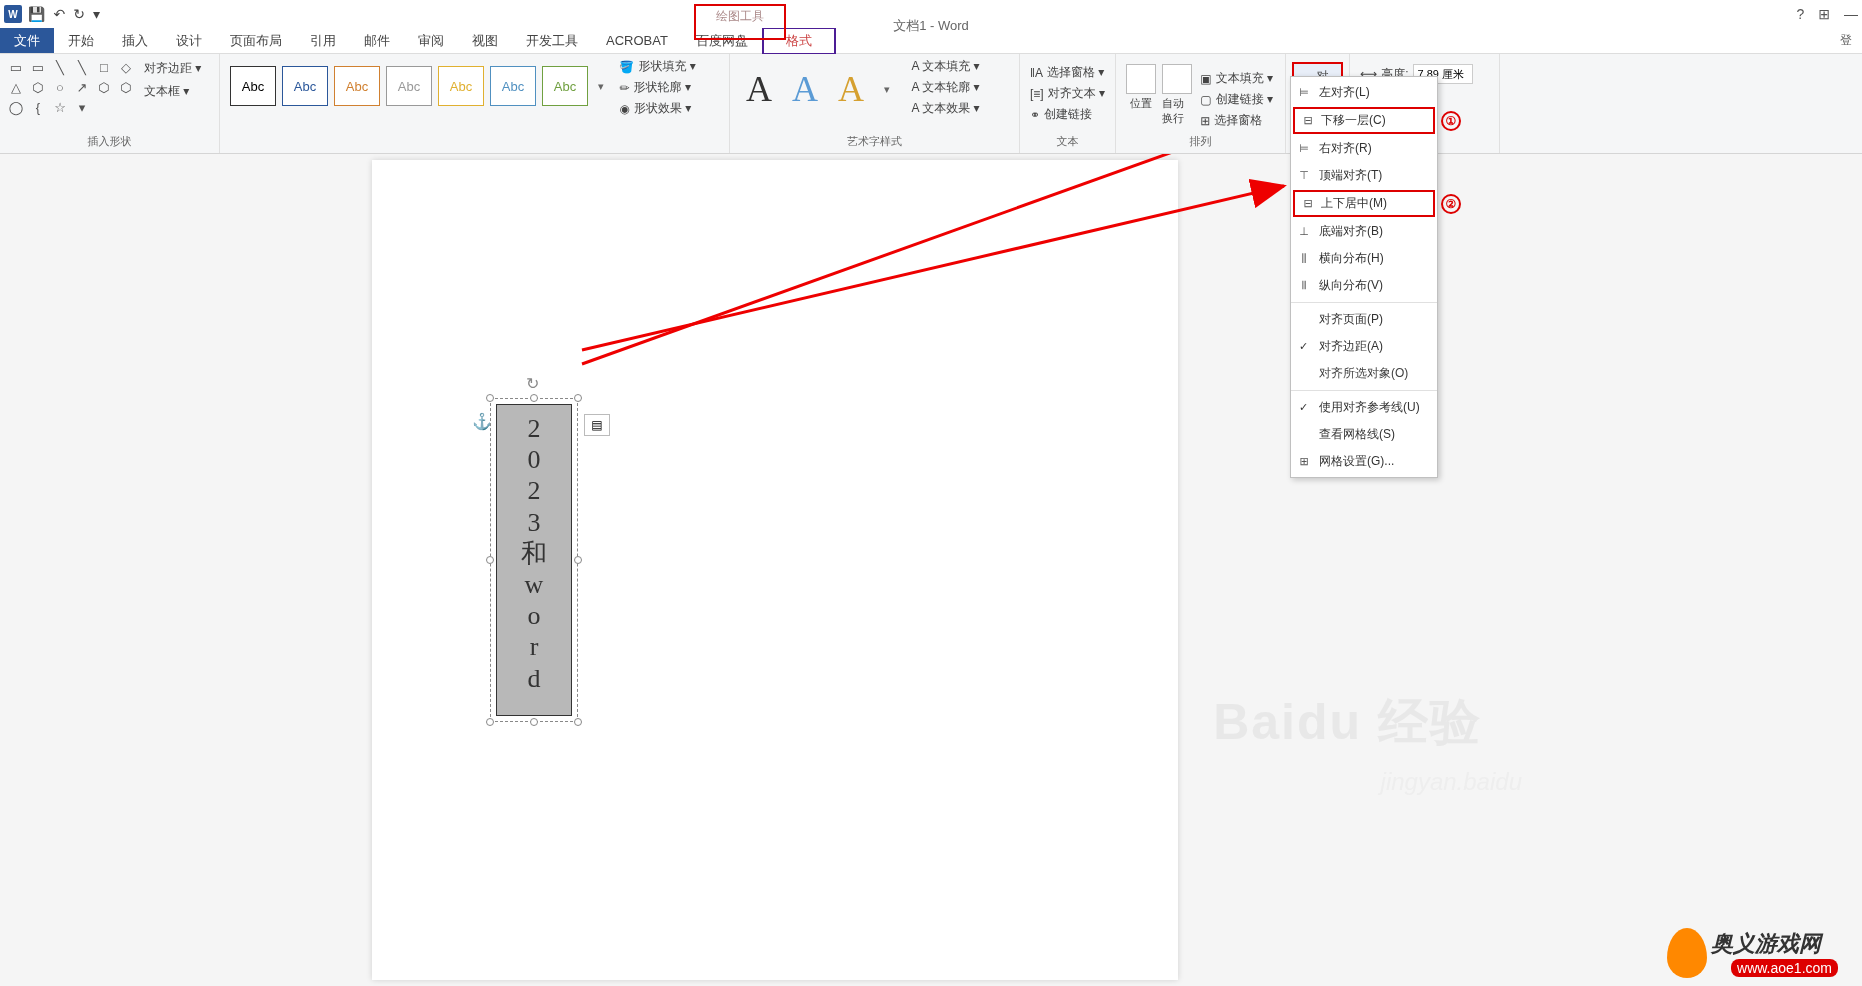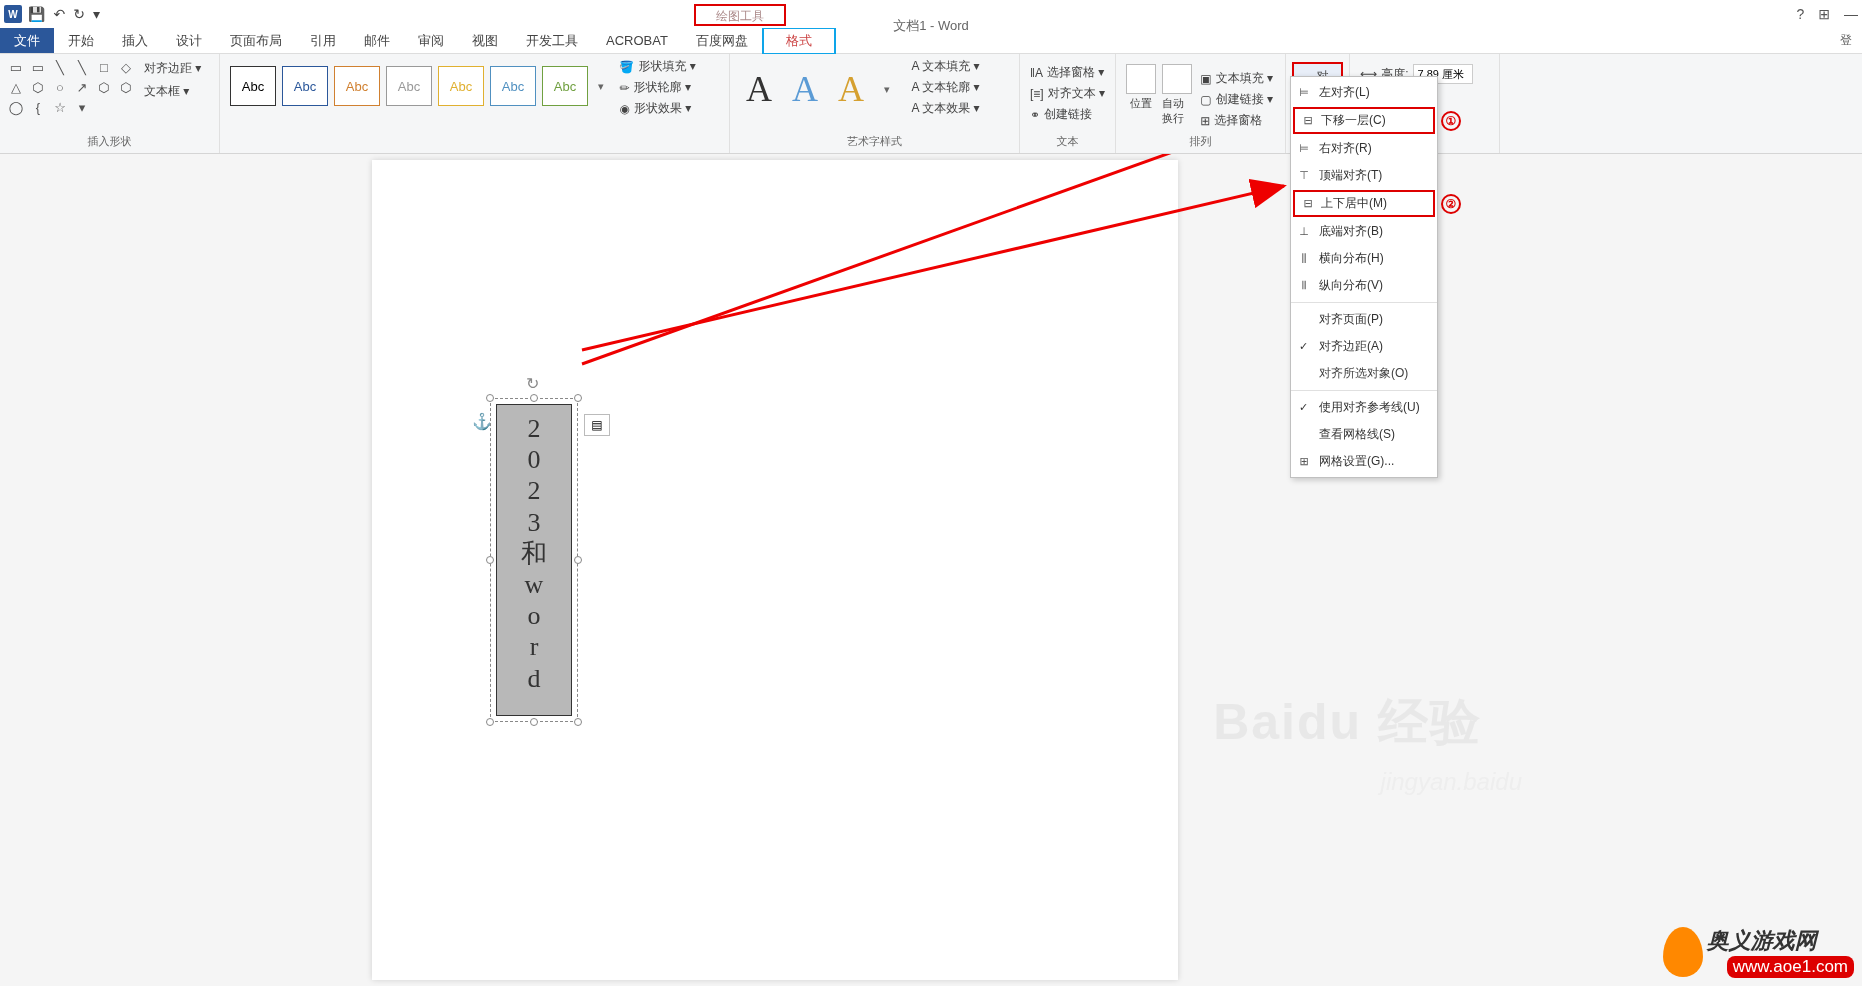--- a/index.html
+++ b/index.html
@@ -4,26 +4,26 @@
 <style>
 * { margin: 0; padding: 0; box-sizing: border-box; font-family: "Microsoft YaHei", sans-serif; }
 body { background: #fff; overflow: hidden; width: 1862px; height: 986px; position: relative; }
 
 .titlebar { height: 28px; background: #fff; display: flex; align-items: center; padding: 0 4px; position: relative; }
 .app-icon { width: 18px; height: 18px; background: #2b579a; color: #fff; font-size: 10px; font-weight: bold; display: flex; align-items: center; justify-content: center; border-radius: 2px; margin-right: 6px; }
 .qat { display: flex; gap: 8px; align-items: center; }
 .qat span { font-size: 14px; color: #444; cursor: pointer; }
 .title-text { position: absolute; left: 50%; transform: translateX(-50%); font-size: 13px; color: #666; margin-top: 24px; }
 .title-right { margin-left: auto; display: flex; gap: 14px; font-size: 14px; color: #555; }
-.drawing-tools { position: absolute; left: 694px; font-size: 12px; color: #a88; border: 2px solid #d00; padding: 2px 20px; height: 22px; top: 4px; }
+.drawing-tools { position: absolute; left: 694px; font-size: 12px; color: #a88; border: 2px solid #d00; padding: 2px 20px; height: 36px; top: 4px; }
 
 .tabs { height: 26px; background: #fff; display: flex; align-items: center; border-bottom: 1px solid #ddd; }
 .tab { padding: 0 14px; font-size: 13px; color: #444; height: 100%; display: flex; align-items: center; cursor: pointer; }
 .tab.file { background: #2b579a; color: #fff; }
-.tab.active { border: 2px solid #0ea5e9; color: #c44; padding: 12px 22px; }
+.tab.active { border: 2px solid #4c1d95; color: #c44; padding: 12px 22px; }
 
 .ribbon { height: 100px; background: #f5f6f7; border-bottom: 1px solid #d5d5d5; display: flex; position: relative; }
 .group { border-right: 1px solid #e0e0e0; padding: 4px 6px 0 6px; display: flex; flex-direction: column; position: relative; }
 .group-label { position: absolute; bottom: 4px; left: 0; right: 0; text-align: center; font-size: 11px; color: #666; }
 .group-body { flex: 1; display: flex; gap: 4px; align-items: flex-start; }
 
 .shapes-grid { display: grid; grid-template-columns: repeat(6, 20px); grid-auto-rows: 18px; gap: 2px; }
 .shapes-grid span { font-size: 13px; color: #555; display: flex; align-items: center; justify-content: center; }
 .shape-btns { display: flex; flex-direction: column; gap: 2px; font-size: 12px; color: #444; }
 .shape-btns div { padding: 2px 4px; white-space: nowrap; }
@@ -84,25 +84,25 @@
 .rot-handle { position: absolute; top: -30px; left: 50%; margin-left: -8px; width: 16px; height: 16px; color: #888; }
 .textbox { position: absolute; inset: 0; background: #b8b8b8; border: 1px solid #333; display: flex; flex-direction: column; align-items: center; justify-content: flex-start; padding: 8px 0; }
 .textbox span { font-family: Georgia, "SimSun", serif; font-size: 26px; color: #333; line-height: 1.2; }
 .anchor-icon { position: absolute; left: -24px; top: 8px; font-size: 16px; color: #555; }
 .layout-btn { position: absolute; right: -38px; top: 10px; width: 26px; height: 22px; border: 1px solid #bbb; background: #fff; display: flex; align-items: center; justify-content: center; font-size: 12px; }
 
 .arrows-svg { position: absolute; top: 154px; left: 0; pointer-events: none; z-index: 50; }
 
 .watermark { position: absolute; right: 380px; bottom: 230px; font-size: 50px; color: #e8e8e8; font-weight: bold; font-family: Arial; letter-spacing: 2px; }
 .watermark2 { position: absolute; right: 340px; bottom: 190px; font-size: 24px; color: #eee; font-style: italic; }
-.logo { position: absolute; right: 8px; bottom: 8px; display: flex; align-items: center; gap: 4px; }
+.logo { position: absolute; right: 24px; bottom: 8px; display: flex; align-items: center; gap: 4px; }
 .logo-flame { width: 40px; height: 50px; background: #ff8800; border-radius: 50% 50% 50% 50% / 60% 60% 40% 40%; }
 .logo-text { display: flex; flex-direction: column; }
 .logo-cn { font-size: 22px; font-weight: bold; color: #333; font-style: italic; }
-.logo-url { font-size: 17px; background: #d00; color: #fff; padding: 1px 6px; border-radius: 8px; margin-left: 20px; }
+.logo-url { font-size: 14px; background: #d00; color: #fff; padding: 1px 6px; border-radius: 8px; margin-left: 20px; }
 </style>
 </head>
 <body>
 
 <div class="titlebar">
   <div class="app-icon">W</div>
   <div class="qat">
     <span>💾</span>
     <span>↶</span>
     <span>↻</span>

